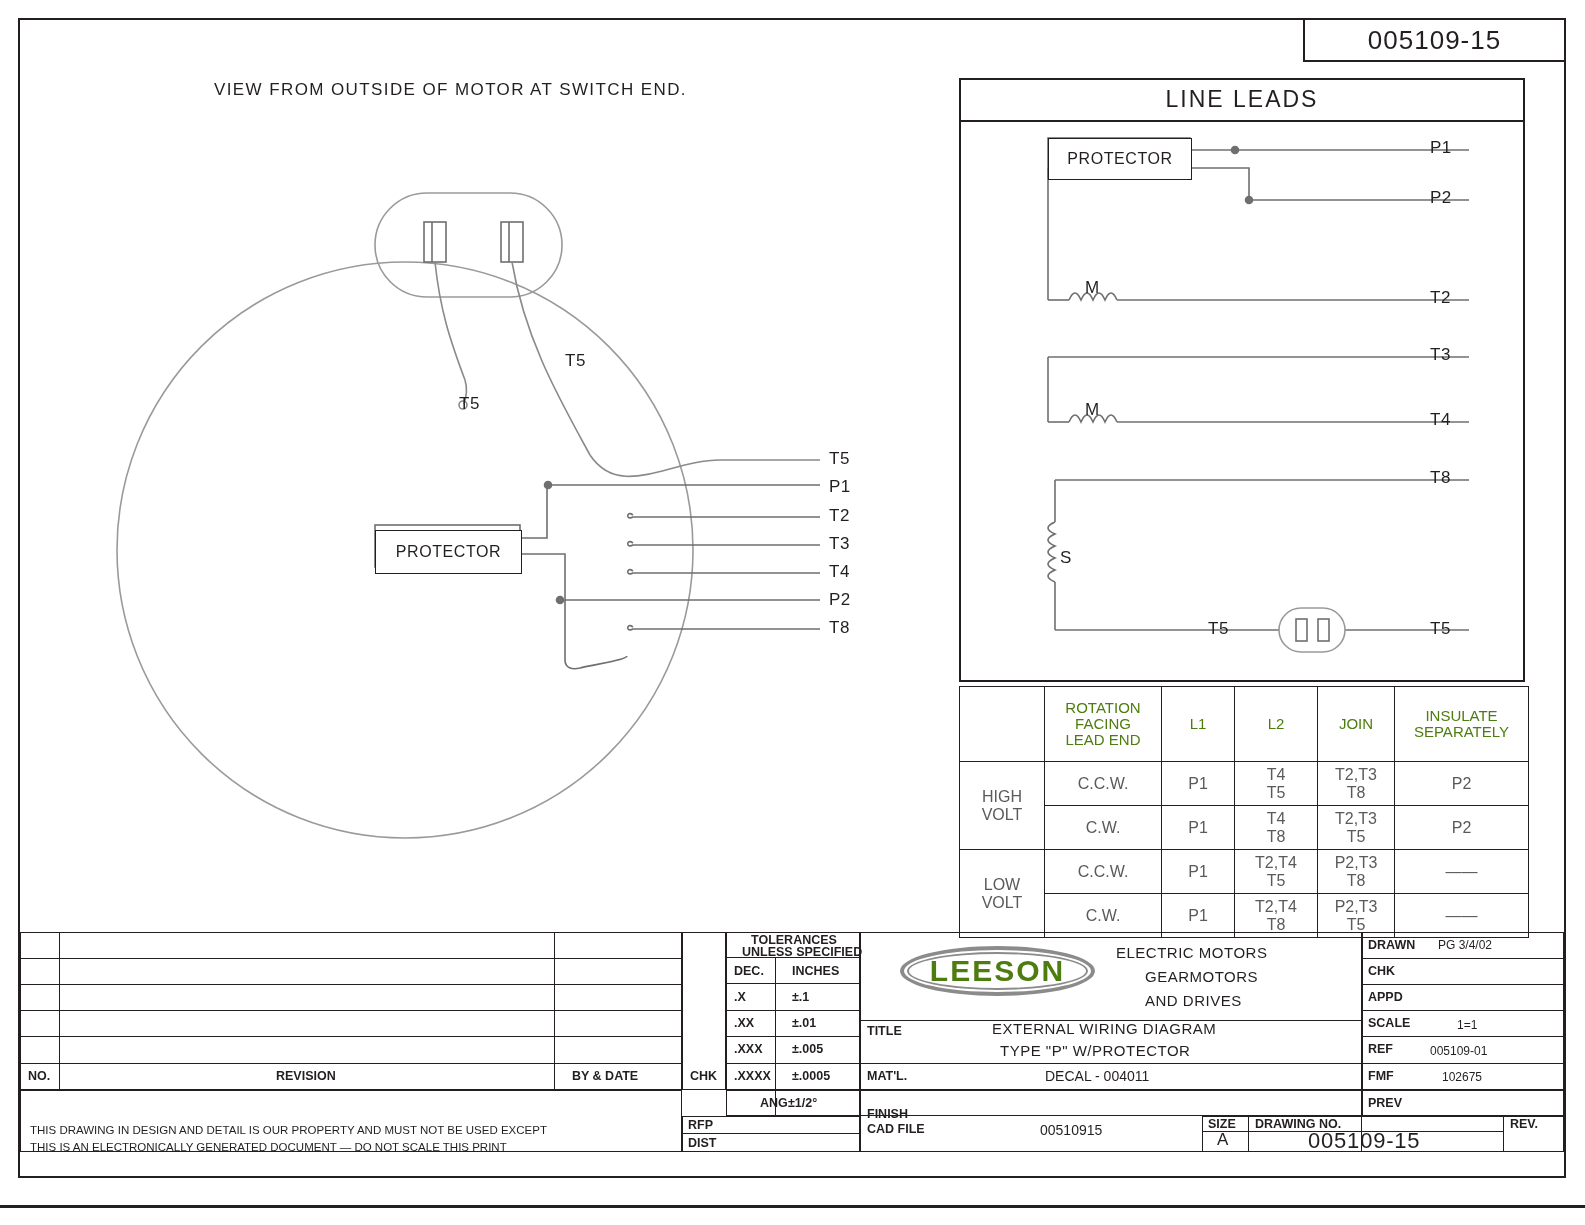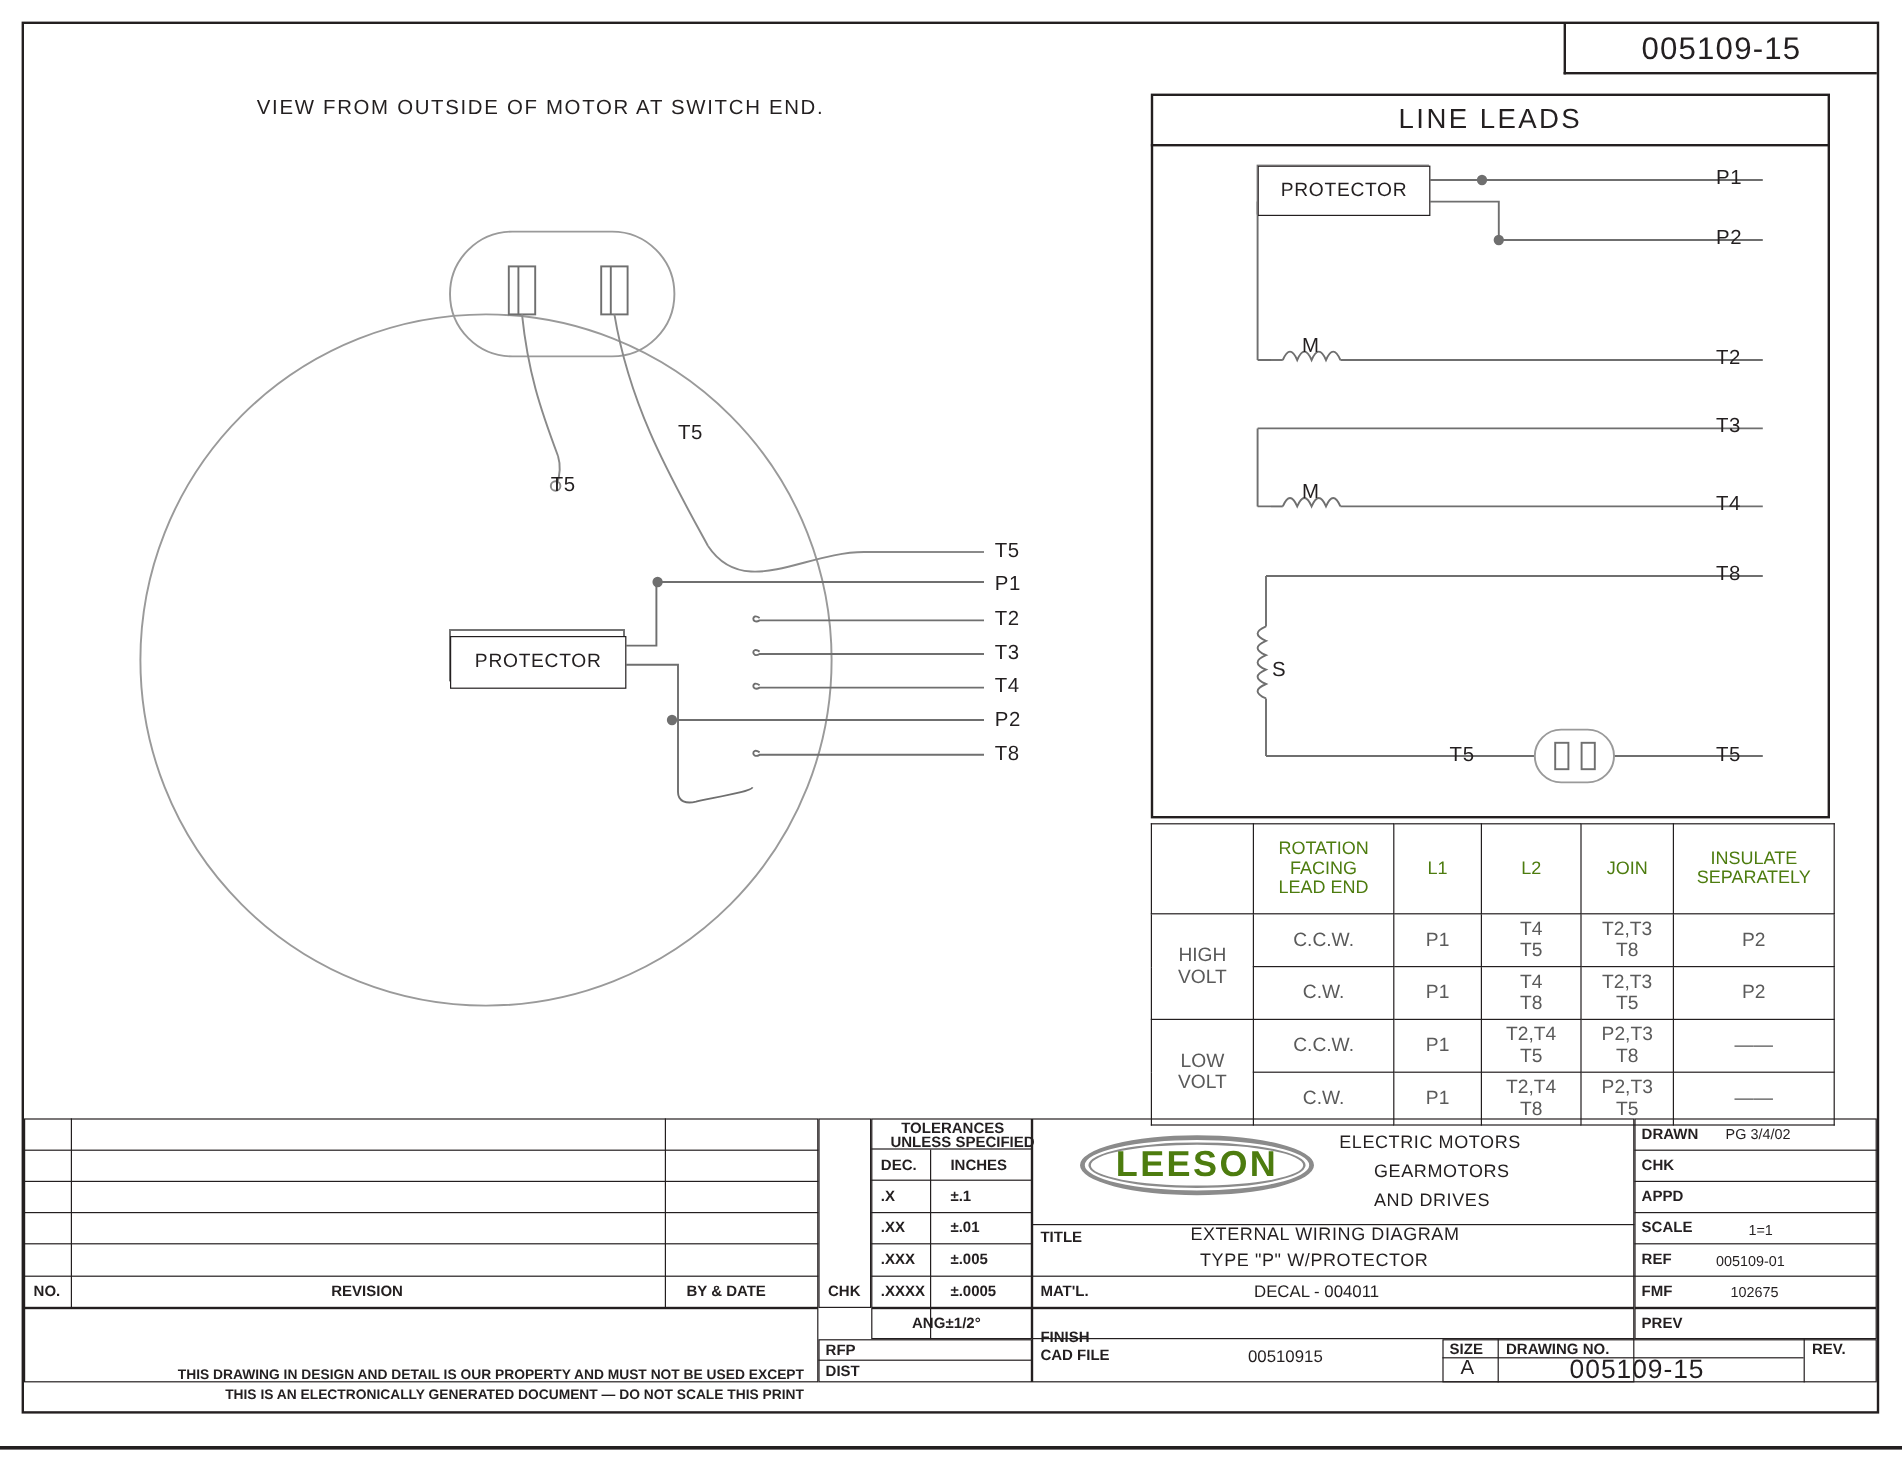--- a/index.html
+++ b/index.html
@@ -31,21 +31,21 @@
   .tb .txt{position:absolute;font-size:12px;color:#231f20;}
   .tb .txtb{position:absolute;font-size:12.5px;font-weight:bold;color:#231f20;text-align:center;}
   .tb .big{position:absolute;font-size:17px;color:#231f20;letter-spacing:.8px;}
   .tb .mid{position:absolute;font-size:15px;color:#231f20;letter-spacing:.5px;}
 
   .leeson-wrap{position:absolute;left:900px;top:946px;width:195px;height:50px;}
   .leeson-oval{position:absolute;left:0;top:0;width:195px;height:50px;border:4px solid #8b8b8b;border-radius:50%/50%;box-sizing:border-box;}
   .leeson-oval2{position:absolute;left:7px;top:6px;width:181px;height:38px;border:2px solid #8b8b8b;border-radius:50%/50%;box-sizing:border-box;}
   .leeson-text{position:absolute;left:0;top:8px;width:195px;text-align:center;font-size:30px;font-weight:bold;letter-spacing:2px;color:#4d7c0f;font-family:"Liberation Sans",sans-serif;}
 
-  .noteblock{position:absolute;left:30px;top:1122px;width:640px;text-align:right;font-size:11.5px;line-height:1.45;font-weight:bold;color:#231f20;margin-top:16px;}
+  .noteblock{position:absolute;left:30px;top:1122px;width:640px;text-align:left;font-size:11.5px;line-height:1.45;font-weight:normal;color:#231f20;}
 </style>
 </head>
 <body>
 
 <div id="sheet">
 
   <div class="border-outer"></div>
   <div class="bottom-rule"></div>
 
   <div class="dwgno-box">005109-15</div>

